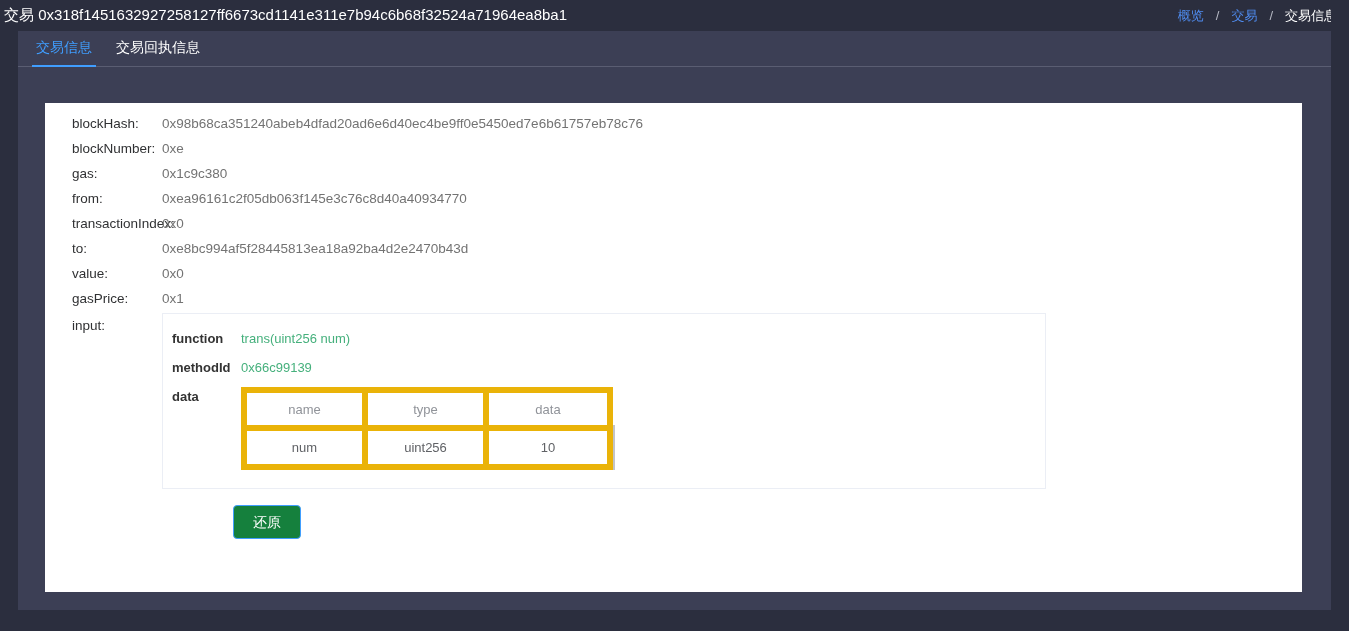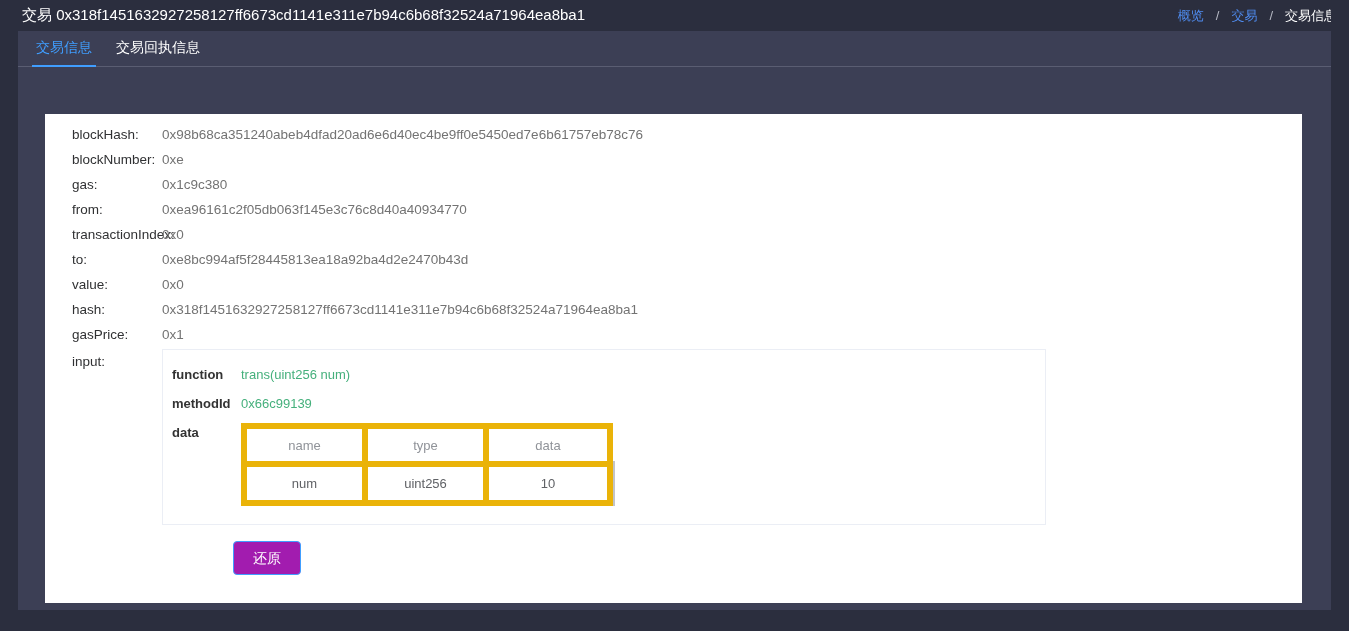--- a/index.html
+++ b/index.html
@@ -22,21 +22,21 @@
     width: 1349px;
     height: 31px;
     background: #2b2e3e;
     display: flex;
     align-items: center;
     justify-content: space-between;
   }
   .topbar-title {
     color: #ffffff;
     font-size: 15px;
-    padding-left: 22px;
+    padding-left: 4px;
     white-space: nowrap;
     letter-spacing: 0px;
   }
   .breadcrumb {
     padding-right: 12px;
     font-size: 13px;
     white-space: nowrap;
     display: flex;
     align-items: center;
     gap: 12px;
@@ -95,21 +95,21 @@
   .panel {
     position: absolute;
     left: 18px; top: 67px;
     width: 1313px;
     height: 543px;
     background: #3c3f55;
   }
 
   .card {
     position: absolute;
-    left: 45px; top: 114px;
+    left: 45px; top: 103px;
     width: 1257px;
     height: 489px;
     background: #ffffff;
     box-sizing: border-box;
     overflow: hidden;
   }
 
   
   .fields {
     padding: 8px 0 0 0;
@@ -215,21 +215,21 @@
     background: #909399;
     opacity: .55;
   }
 
   
   .btnrow {
     padding-left: 188px;
     margin-top: 16px;
   }
   .btn-primary {
-    background: #a21caf;
+    background: #15803d;
     border: 1px solid #409eff;
     color: #ffffff;
     font-size: 14px;
     font-family: "Liberation Sans", sans-serif;
     border-radius: 4px;
     padding: 9px 19px;
     cursor: pointer;
     line-height: 1;
   }
 
@@ -308,24 +308,20 @@
       <div class="label">to:</div>
       <div class="value">0xe8bc994af5f28445813ea18a92ba4d2e2470b43d</div>
     </div>
 
 
     <div class="row">
       <div class="label">value:</div>
       <div class="value">0x0</div>
     </div>
 
-    <div class="row">
-      <div class="label">hash:</div>
-      <div class="value">0x318f1451632927258127ff6673cd1141e311e7b94c6b68f32524a71964ea8ba1</div>
-    </div>
 
     <div class="row">
       <div class="label">gasPrice:</div>
       <div class="value">0x1</div>
     </div>
 
     <div class="row input-row">
       <div class="label">input:</div>
       <div class="inputbox">
 

